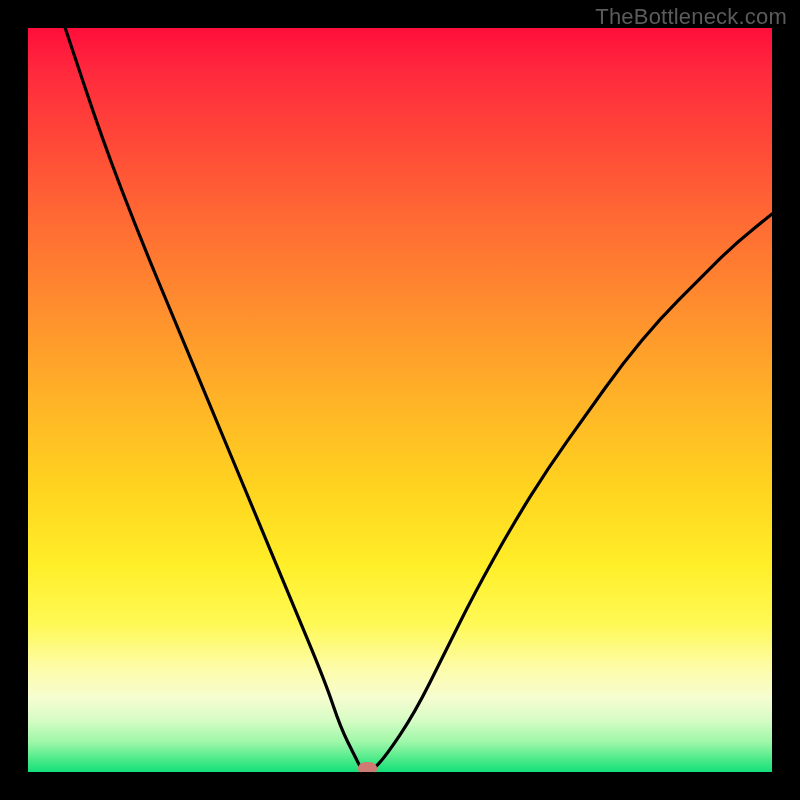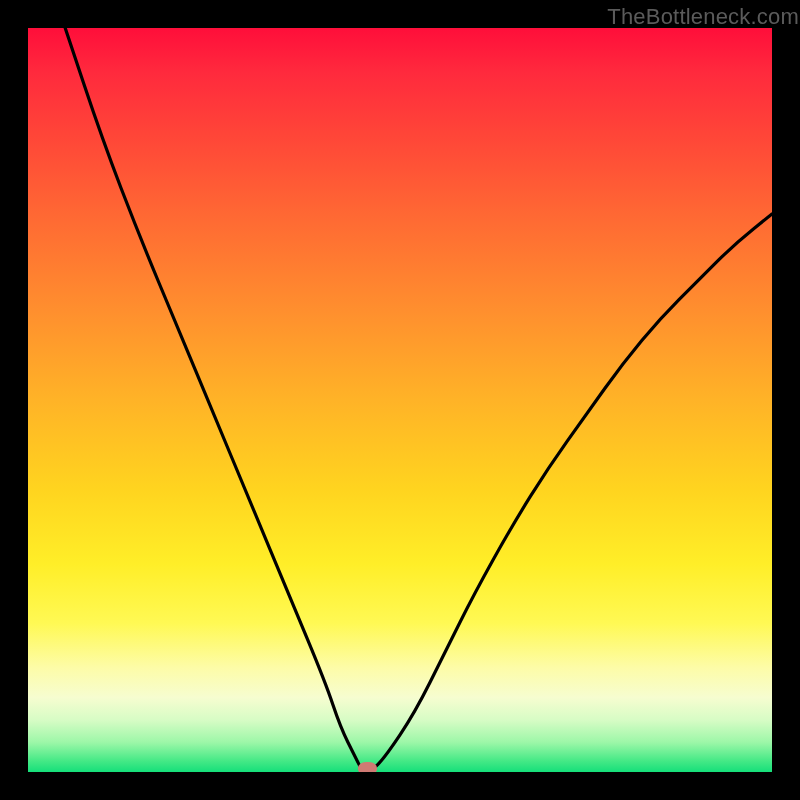--- a/index.html
+++ b/index.html
@@ -13,21 +13,21 @@
   }
   .frame {
     position: relative;
     width: 800px;
     height: 800px;
     background: #000;
   }
   .watermark {
     position: absolute;
     top: 4px;
-    right: 1px;
+    right: 13px;
     font-size: 22px;
     font-weight: 500;
     color: #5b5b5b;
     letter-spacing: 0.2px;
     z-index: 10;
   }
   .plot-area {
     position: absolute;
     left: 28px;
     top: 28px;

